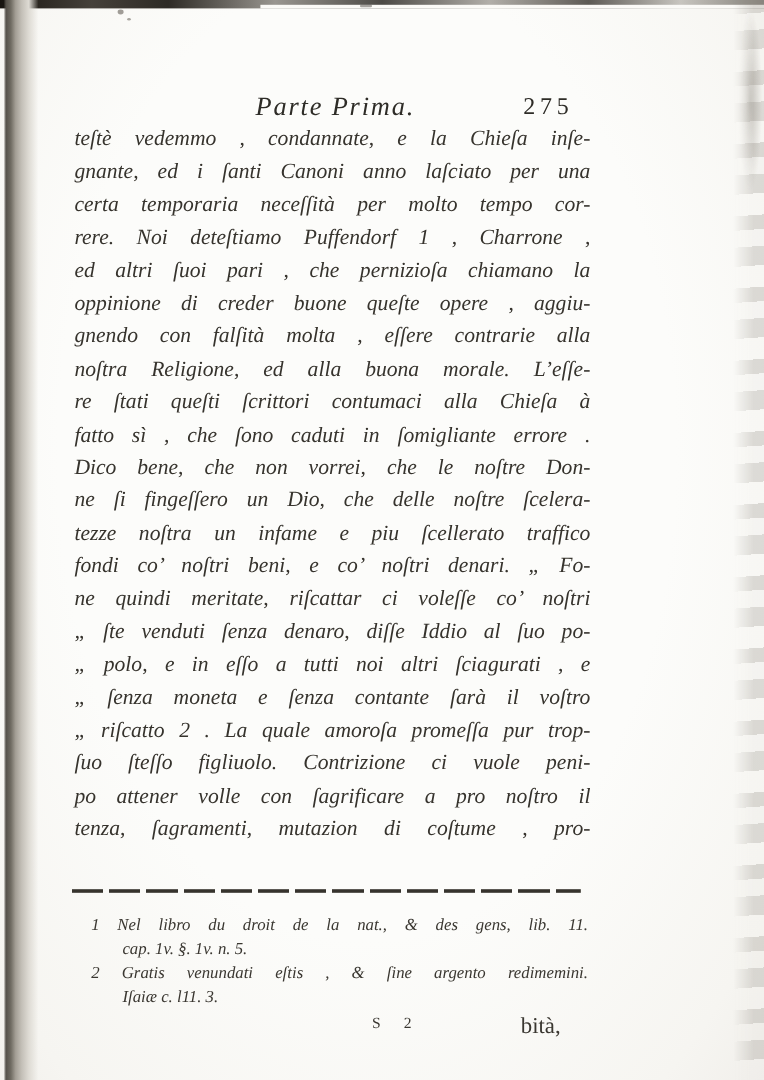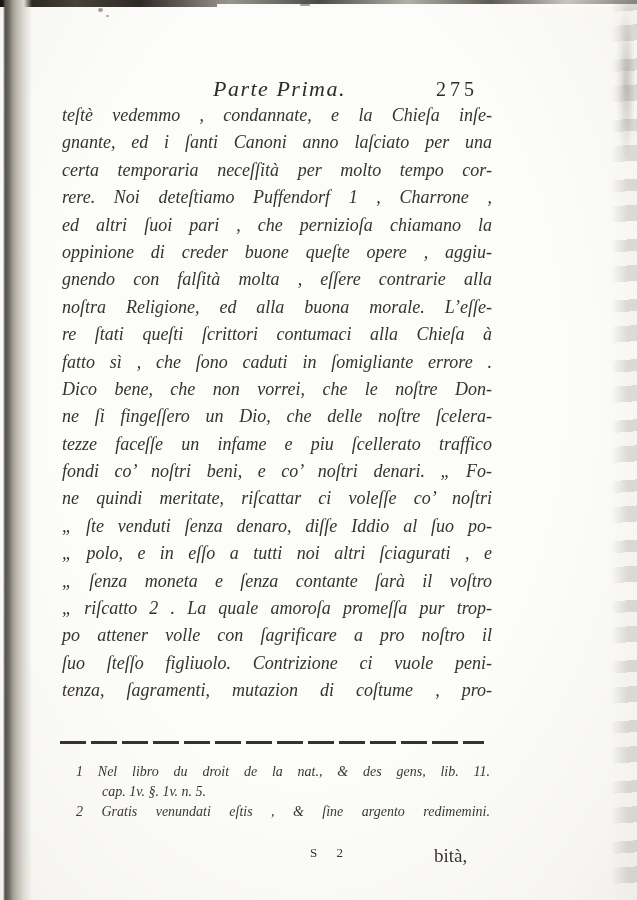--- a/index.html
+++ b/index.html
@@ -103,37 +103,38 @@
       <div class="bline">certa temporaria neceſſità per molto tempo cor-</div>
       <div class="bline">rere. Noi deteſtiamo Puffendorf 1 , Charrone ,</div>
       <div class="bline">ed altri ſuoi pari , che pernizioſa chiamano la</div>
       <div class="bline">oppinione di creder buone queſte opere , aggiu-</div>
       <div class="bline">gnendo con falſità molta , eſſere contrarie alla</div>
       <div class="bline">noſtra Religione, ed alla buona morale. L’eſſe-</div>
       <div class="bline">re ſtati queſti ſcrittori contumaci alla Chieſa à</div>
       <div class="bline">fatto sì , che ſono caduti in ſomigliante errore .</div>
       <div class="bline">Dico bene, che non vorrei, che le noſtre Don-</div>
       <div class="bline">ne ſi fingeſſero un Dio, che delle noſtre ſcelera-</div>
-      <div class="bline">tezze faceſſe un infame e piu ſcellerato traffico</div>
+      <div class="bline">tezze noſtra un infame e piu ſcellerato traffico</div>
       <div class="bline">fondi co’ noſtri beni, e co’ noſtri denari. „ Fo-</div>
       <div class="bline">ne quindi meritate, riſcattar ci voleſſe co’ noſtri</div>
       <div class="bline">„ ſte venduti ſenza denaro, diſſe Iddio al ſuo po-</div>
       <div class="bline">„ polo, e in eſſo a tutti noi altri ſciagurati , e</div>
       <div class="bline">„ ſenza moneta e ſenza contante ſarà il voſtro</div>
       <div class="bline">„ riſcatto 2 . La quale amoroſa promeſſa pur trop-</div>
+      <div class="bline">ſuo ſteſſo figliuolo. Contrizione ci vuole peni-</div>
       <div class="bline">po attener volle con ſagrificare a pro noſtro il</div>
-      <div class="bline">ſuo ſteſſo figliuolo. Contrizione ci vuole peni-</div>
       <div class="bline">tenza, ſagramenti, mutazion di coſtume , pro-</div>
     </div>
 
   <div class="rule"></div>
 
   <div class="footnotes">
 
   <div class="fline">1 Nel libro du droit de la nat., &amp; des gens, lib. 11.</div>
       <div class="fline indent">cap. 1v. §. 1v. n. 5.</div>
       <div class="fline">2 Gratis venundati eſtis , &amp; ſine argento redimemini.</div>
+      <div class="fline indent">Iſaiæ c. l11. 3.</div>
     </div>
 
   <div class="sig">S 2</div>
   <div class="catchword">bità,</div>
 
 </div>
 
 </body></html>

